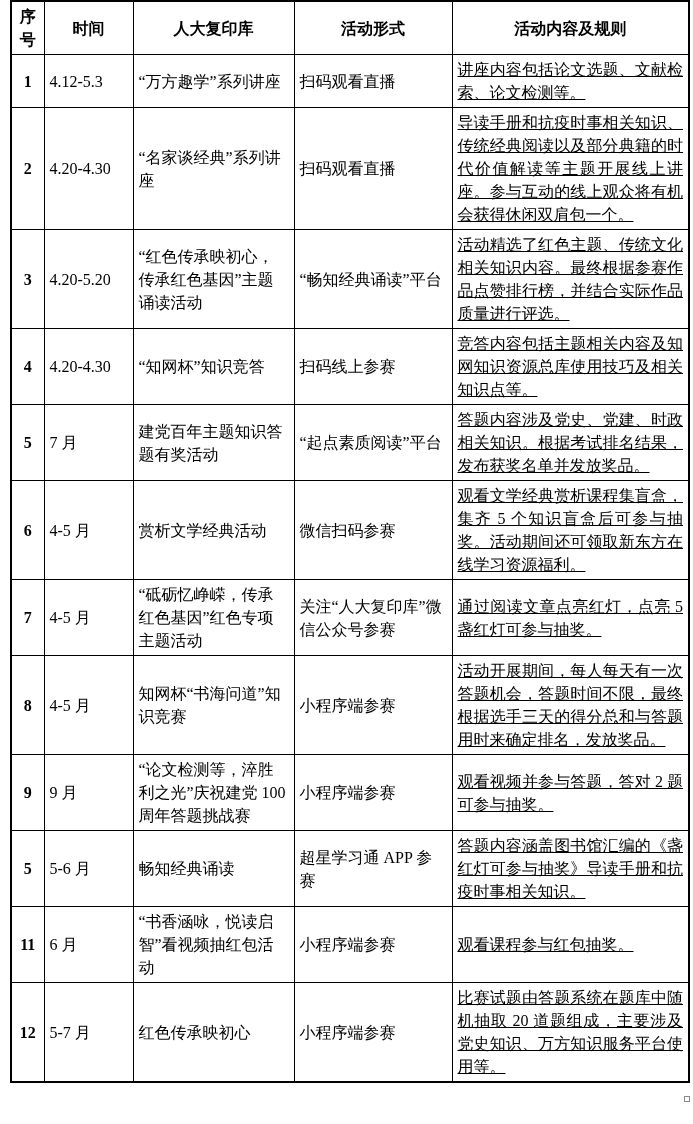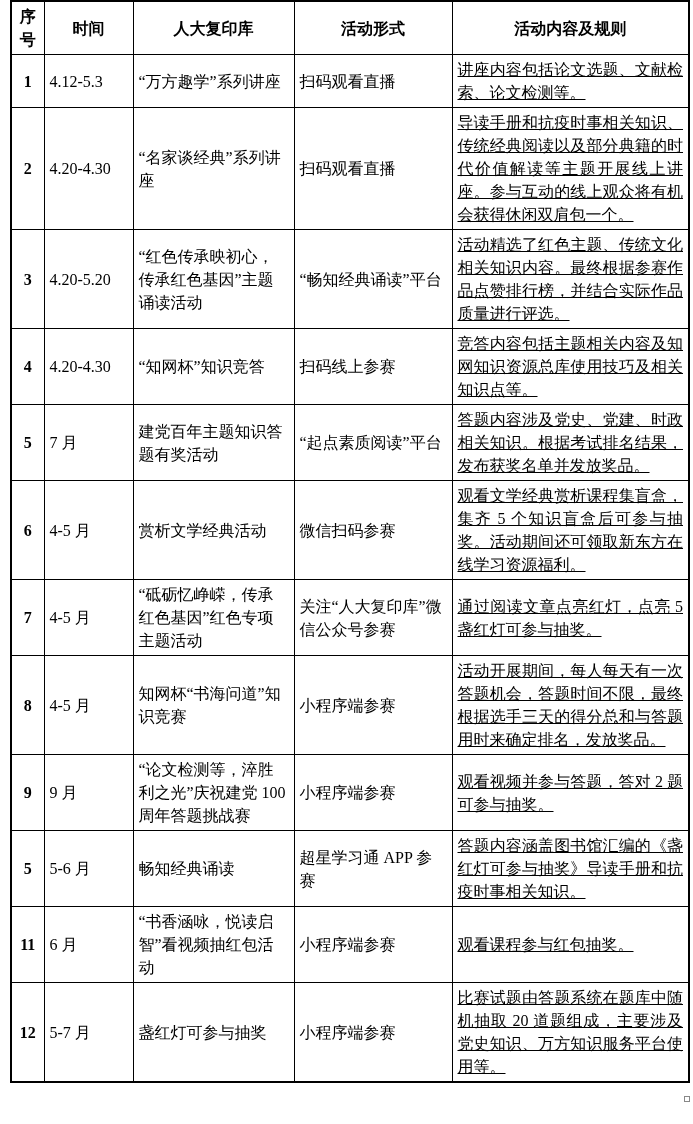--- a/index.html
+++ b/index.html
@@ -159,20 +159,20 @@
       <tr>
         <td class="c-no">11</td>
         <td class="c-time">6 月</td>
         <td class="c-name">“书香涵咏，悦读启智”看视频抽红包活动</td>
         <td class="c-form">小程序端参赛</td>
         <td class="c-content">观看课程参与红包抽奖。</td>
       </tr>
       <tr>
         <td class="c-no">12</td>
         <td class="c-time">5-7 月</td>
-        <td class="c-name">盏红灯可参与抽奖</td>
+        <td class="c-name">红色传承映初心</td>
         <td class="c-form">小程序端参赛</td>
         <td class="c-content">比赛试题由答题系统在题库中随机抽取 20 道题组成，主要涉及党史知识、万方知识服务平台使用等。</td>
       </tr>
     </tbody>
   </table>
   <div class="resize-handle"></div>
 </div>
 
 </body></html>

